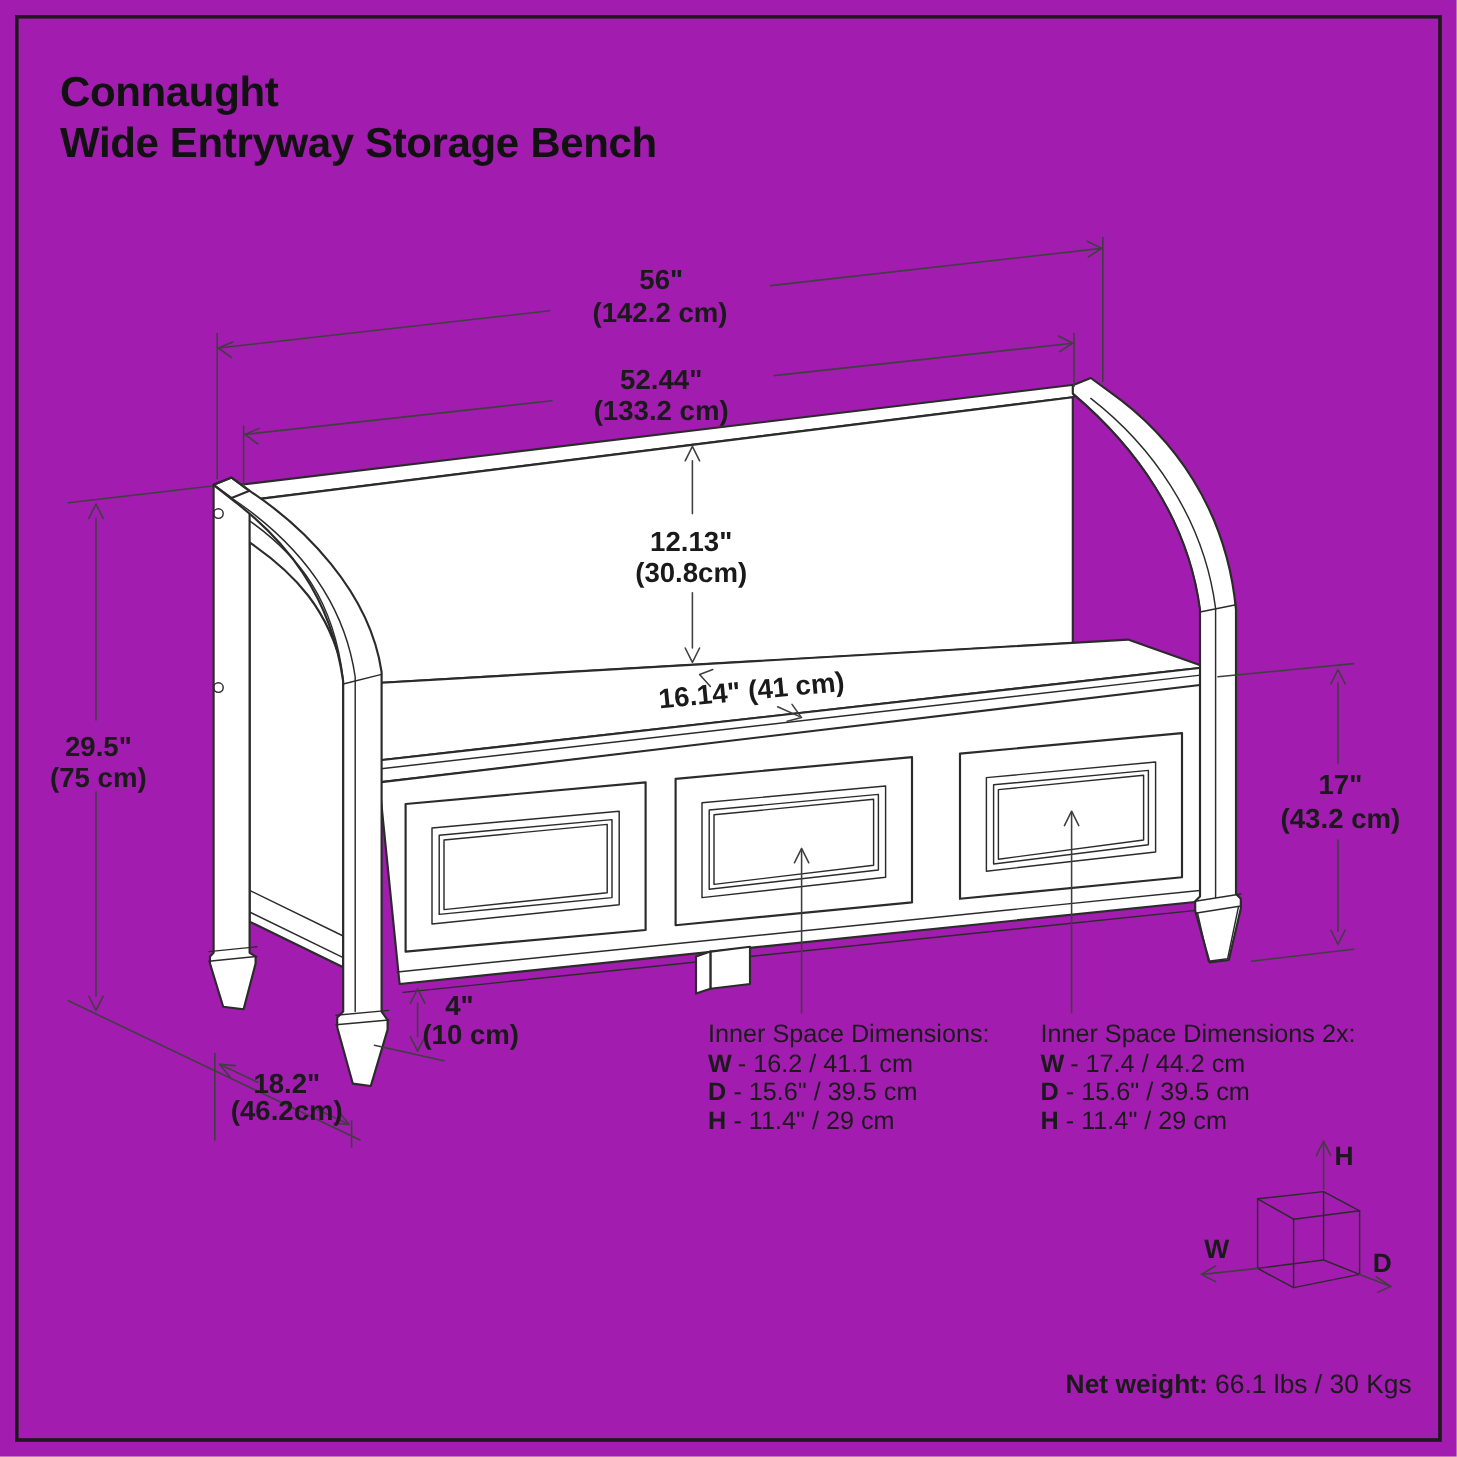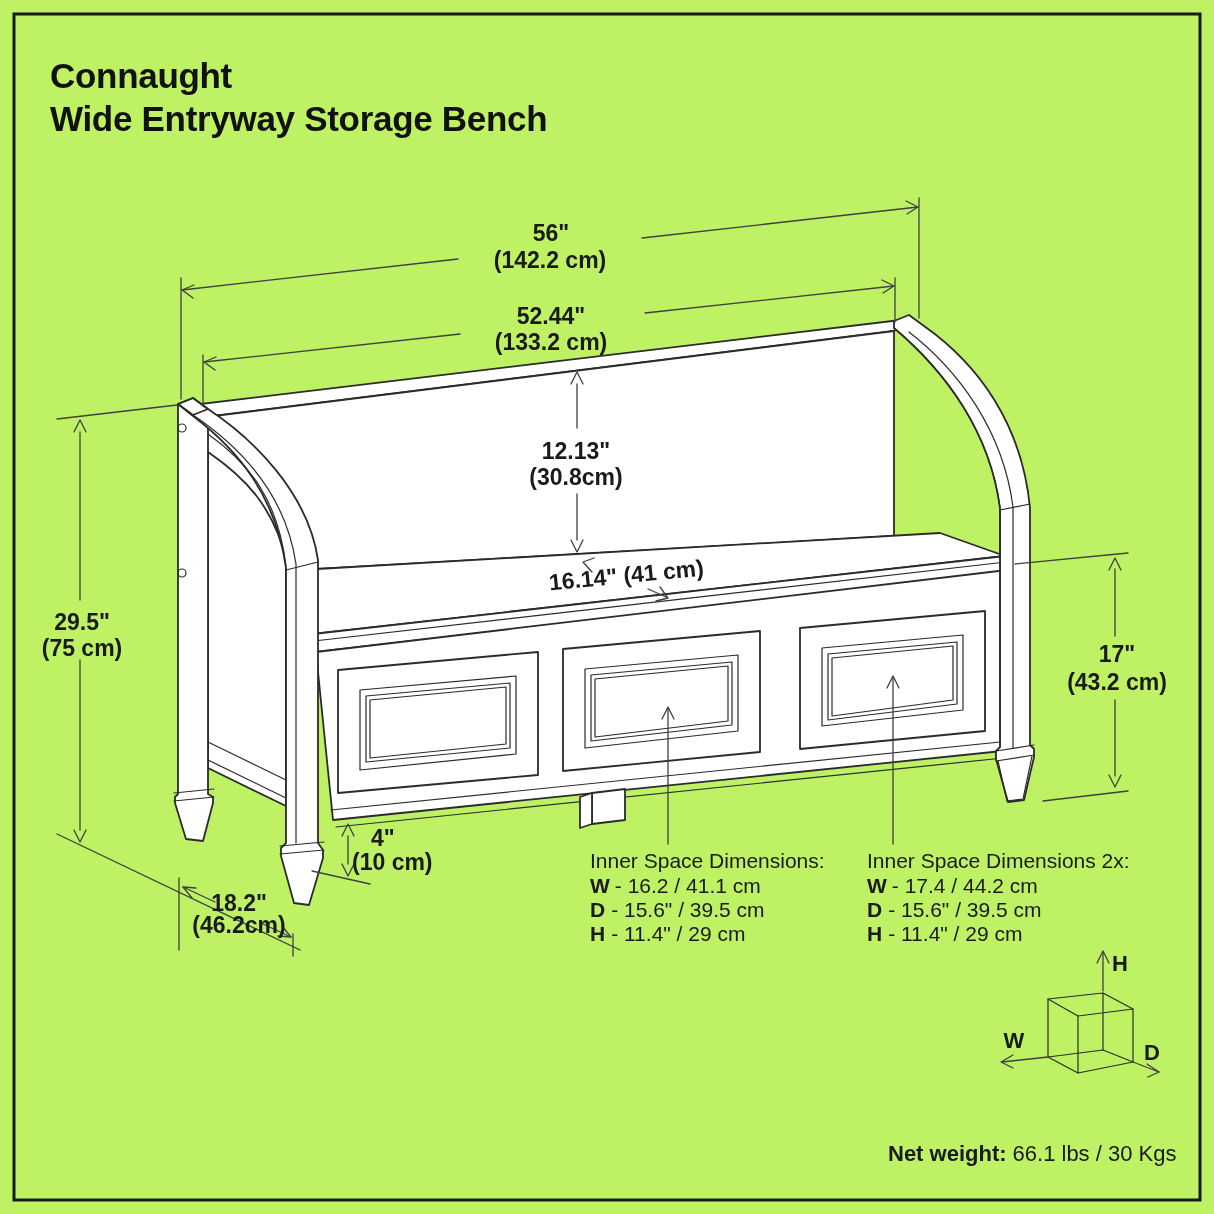--- a/index.html
+++ b/index.html
@@ -1,16 +1,16 @@
 <!DOCTYPE html>
 <html><head>
 <meta charset="utf-8">
 <style>
   html,body{margin:0;padding:0;background:#fff;}
-  .page{position:relative;width:1214px;height:1214px;background:#bef264;
+  .page{position:relative;width:1214px;height:1214px;background:#a21caf;
         font-family:"Liberation Sans",sans-serif;}
   svg{position:absolute;left:0;top:0;}
   .outline{stroke:#2b2b2b;stroke-width:1.8;fill:none;stroke-linejoin:round;stroke-linecap:round;}
   .outline-f{stroke:#2b2b2b;stroke-width:1.8;fill:#ffffff;stroke-linejoin:round;stroke-linecap:round;}
   .thin{stroke:#2b2b2b;stroke-width:1.2;fill:none;stroke-linejoin:round;stroke-linecap:round;}
   .dim{stroke:#3f3f3f;stroke-width:1.3;fill:none;stroke-linecap:round;stroke-linejoin:round;}
   .t-title{font-size:35px;font-weight:700;fill:#111111;letter-spacing:-0.3px;}
   .t-dim{font-size:23px;font-weight:600;fill:#1a1a1a;}
   .t-body{font-size:21px;font-weight:400;fill:#1a1a1a;}
   .t-key{font-weight:700;}

